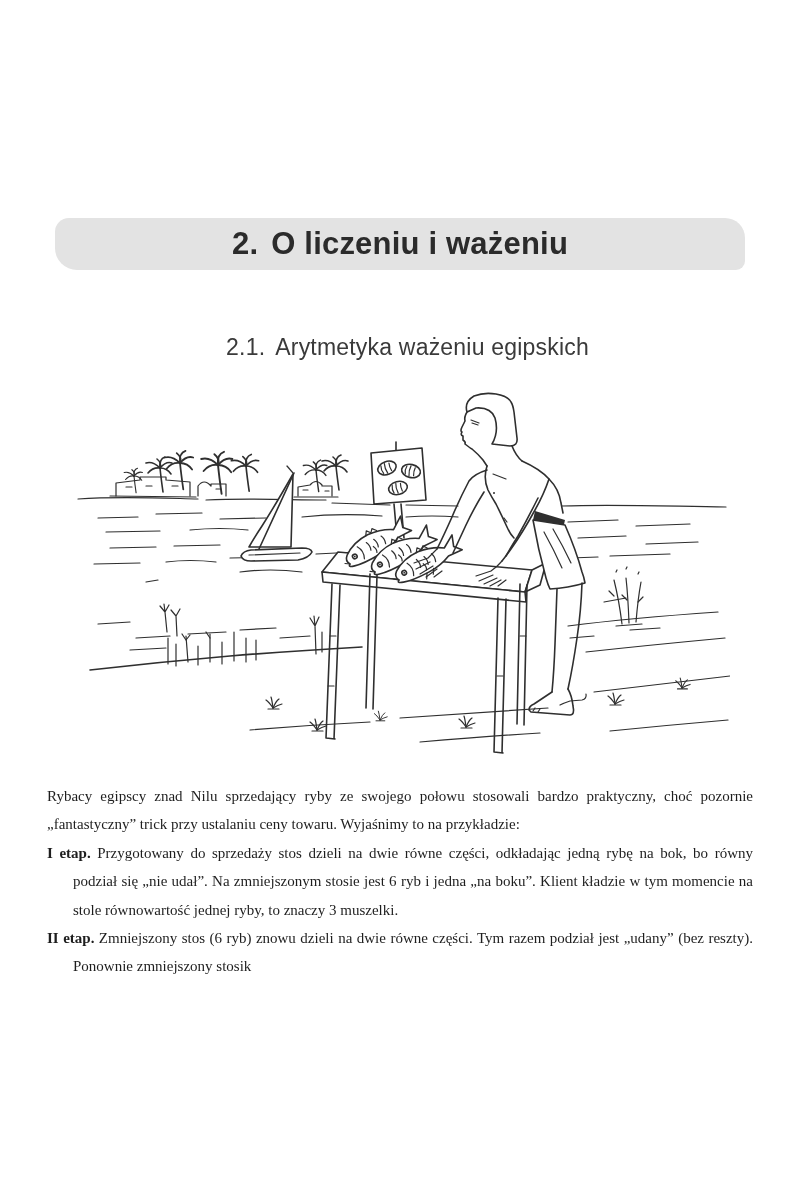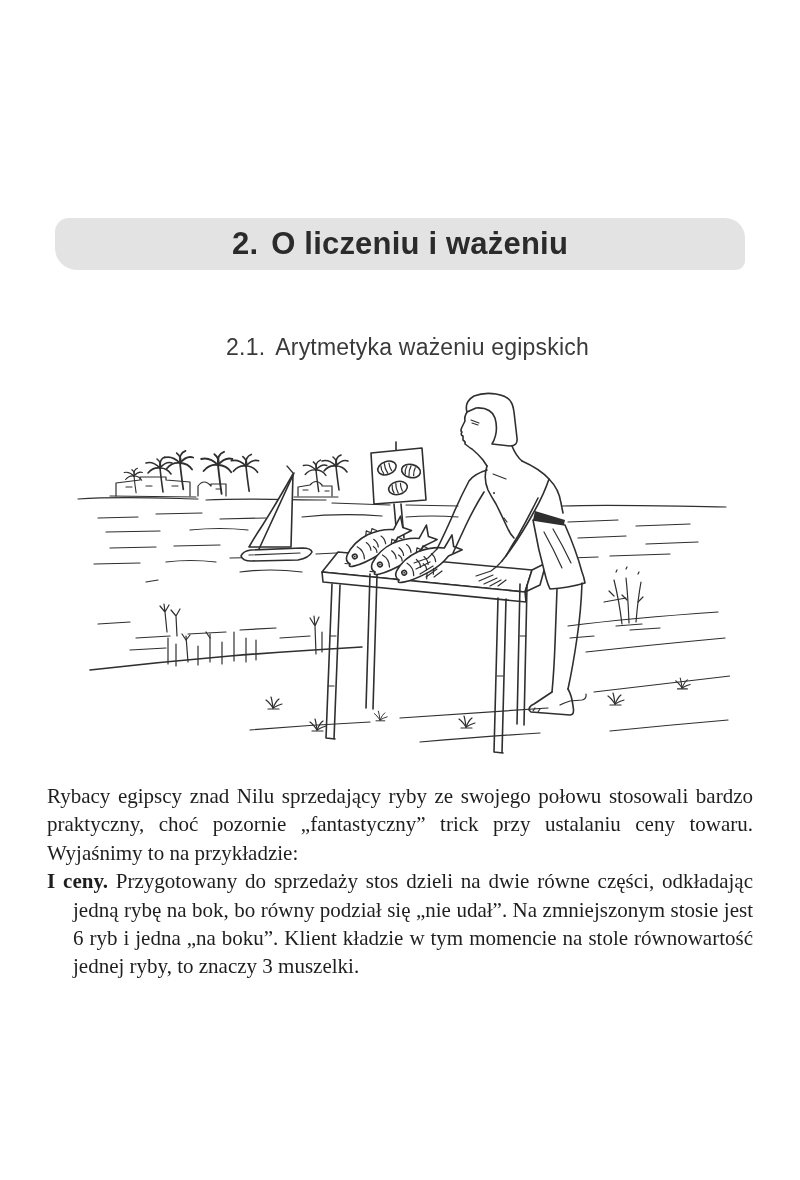--- a/index.html
+++ b/index.html
@@ -27,21 +27,21 @@
     font-weight:normal;font-size:23px;letter-spacing:.2px;
     color:#3a3a3a;
   }
   .section-heading .num{margin-right:10px;margin-left:35px;}
   .figure-wrap{
     position:absolute;left:70px;top:386px;width:660px;height:380px;margin:0;
   }
   .figure-wrap svg{display:block;width:660px;height:380px;}
   .body-text{
     position:absolute;left:47px;top:782px;width:706px;
-    font-size:21px;line-height:28.4px;color:#1e1e1e;
+    font-size:15px;line-height:28.4px;color:#1e1e1e;
     text-align:justify;
   }
   .body-text p{margin:0;padding:0;}
   p.p-indent{text-indent:18px;}
   p.p-etap{padding-left:26px;text-indent:-26px;}
   .lead{font-weight:bold;}
   
   .art path, .art ellipse, .art circle, .art line{
     fill:none;stroke:#2f2f2f;stroke-width:1.6;
     stroke-linecap:round;stroke-linejoin:round;
@@ -277,14 +277,15 @@
       <path class="thin" d="M544,210 L539,205 M557,214 L552,209 M568,216 L573,211"></path>
       <path class="thin" d="M546,186 L547,184 M556,183 L557,181 M568,188 L569,186"></path>
       <path class="thin" d="M534,216 L556,212"></path>
       <path class="thin" d="M546,240 L572,238"></path>
     </g>
   </svg>
 </figure>
 
 <div class="body-text">
   <p class="p-plain">Rybacy egipscy znad Nilu sprzedający ryby ze swojego połowu stosowali bardzo praktyczny, choć pozornie „fantastyczny” trick przy ustalaniu ceny towaru. Wyjaśnimy to na przykładzie:</p>
-  <p class="p-etap"><b class="lead">I ceny.</b><span> Przygotowany do sprzedaży stos dzieli na dwie równe części, odkładając jedną rybę na bok, bo równy podział się „nie udał”. Na zmniejszonym stosie jest 6 ryb i jedna „na boku”. Klient kładzie w tym momencie na stole równowartość jednej ryby, to znaczy 3 muszelki.</span></p>
+  <p class="p-etap"><b class="lead">I etap.</b><span> Przygotowany do sprzedaży stos dzieli na dwie równe części, odkładając jedną rybę na bok, bo równy podział się „nie udał”. Na zmniejszonym stosie jest 6 ryb i jedna „na boku”. Klient kładzie w tym momencie na stole równowartość jednej ryby, to znaczy 3 muszelki.</span></p>
+  <p class="p-etap"><b class="lead">II etap.</b><span> Zmniejszony stos (6 ryb) znowu dzieli na dwie równe części. Tym razem podział jest „udany” (bez reszty). Ponownie zmniejszony stosik</span></p>
 </div>
 
 </body></html>

